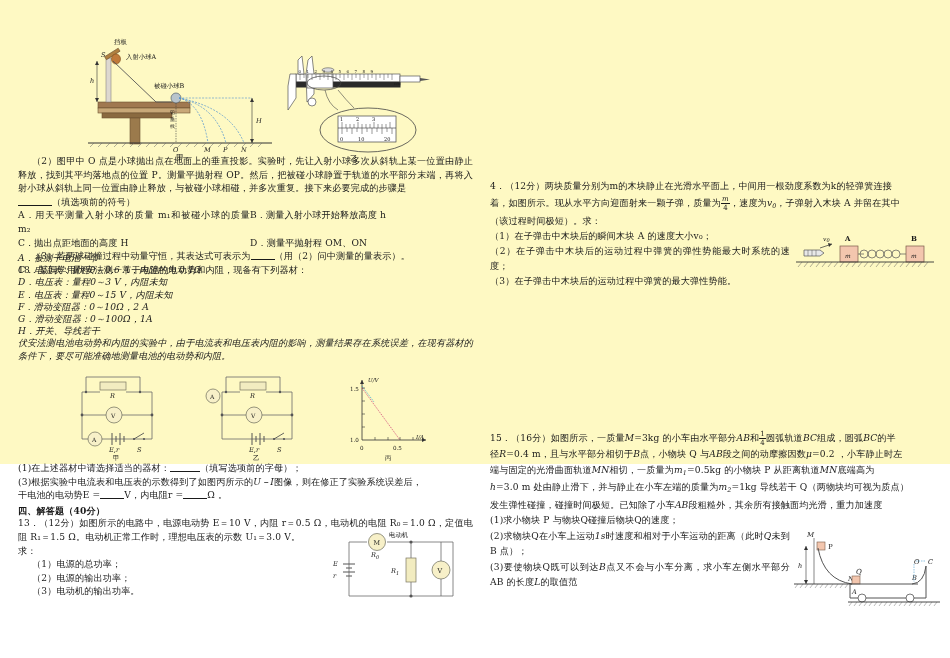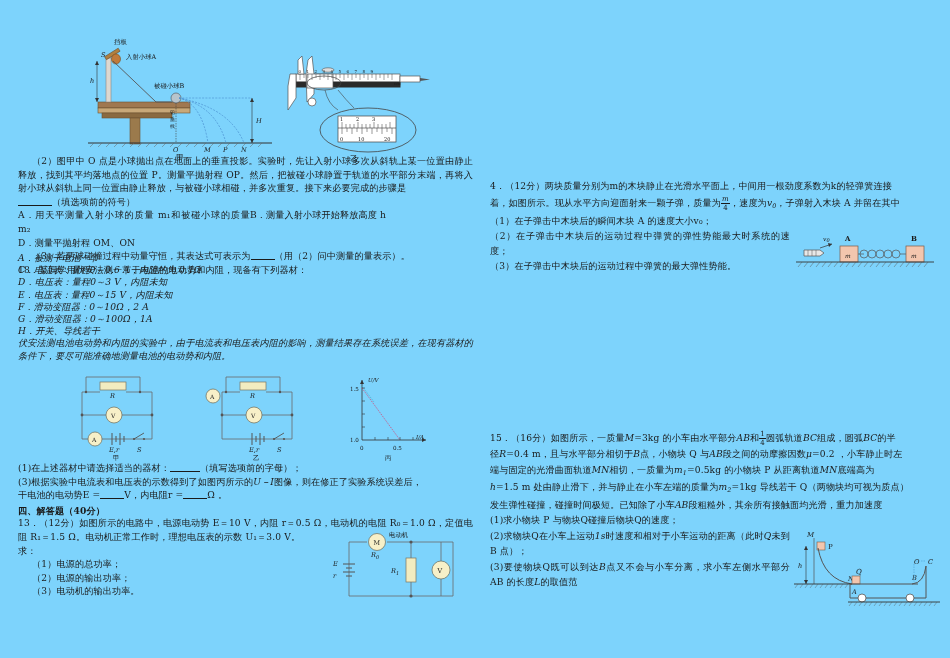--- a/index.html
+++ b/index.html
@@ -1,17 +1,17 @@
 <!DOCTYPE html>
 <html><head>
 <meta charset="utf-8">
 <style>
   html,body{margin:0;padding:0;background:#fff;}
   body{width:950px;height:658px;font-family:"DejaVu Serif","Liberation Serif",serif;color:#1a1a1a;overflow:hidden;}
-  .page{position:relative;width:950px;height:658px;background:#7dd3fc;}
+  .page{position:relative;width:950px;height:464px;background:#fef9c3;}
   .col{position:absolute;top:0;width:455px;height:658px;}
   .col-left{left:18px;}
   .col-right{left:490px;}
   p{margin:0;}
   .t{font-size:9.1px;line-height:13.6px;text-align:justify;letter-spacing:.15px;}
   .t.ind{text-indent:14px;}
   .bold{font-weight:bold;}
   .it{font-style:italic;font-family:"DejaVu Serif","Liberation Serif",serif;}
   .sub{font-size:6.3px;vertical-align:-2px;}
   .blank{display:inline-block;border-bottom:1px solid #1a1a1a;height:9px;vertical-align:-1px;}
@@ -227,20 +227,21 @@
     <div style="position:absolute;left:0;top:155px;width:455px;">
       <p class="t ind">（2）图甲中 O 点是小球抛出点在地面上的垂直投影。实验时，先让入射小球多次从斜轨上某一位置由静止释放，找到其平均落地点的位置 P。测量平抛射程 OP。然后，把被碰小球静置于轨道的水平部分末端，再将入射小球从斜轨上同一位置由静止释放，与被碰小球相碰，并多次重复。接下来必要完成的步骤是</p>
       <p class="t">
         <span class="blank b34"></span><span>（填选项前的符号）</span>
       </p>
       <div class="row2">
         <div class="t">A．用天平测量入射小球的质量 m₁和被碰小球的质量 m₂</div>
         <div class="t">B．测量入射小球开始释放高度 h</div>
       </div>
       <div class="row2">
+        <div class="t">C．抛出点距地面的高度 H</div>
         <div class="t">D．测量平抛射程 OM、ON</div>
       </div>
       <p class="t ind">
         <span>（3）若两球碰撞过程中动量守恒，其表达式可表示为</span><span class="blank b24"></span><span>（用（2）问中测量的量表示）。</span>
       </p>
       <p class="t" style="margin-top:0;">18．某同学用伏安法测一节干电池的电动势和内阻，现备有下列器材：</p>
     </div>
 
     <div style="position:absolute;left:0;top:252px;width:455px;font-style:italic;">
       <p class="t" style="line-height:12.2px;">A．被测干电池一节</p>
@@ -387,20 +388,21 @@
 
   </div>
 
   <div class="col col-right">
 
     <div style="position:absolute;left:0;top:178px;width:455px;">
       <p class="t" style="line-height:17px;">4．（12分）两块质量分别为m的木块静止在光滑水平面上，中间用一根劲度系数为k的轻弹簧连接</p>
       <p class="t" style="line-height:17px;">
         <span>着，如图所示。现从水平方向迎面射来一颗子弹，质量为</span><span class="frac"><span class="num it">m</span><span class="den">4</span></span><span>，速度为</span><span class="it">v<span class="sub">0</span></span><span>，子弹射入木块 A 并留在其中</span>
       </p>
+      <p class="t" style="line-height:15px;">（该过程时间极短）。求：</p>
       <p class="t" style="line-height:15px;">（1）在子弹击中木块后的瞬间木块 A 的速度大小v₀；</p>
       <p class="t" style="line-height:15px;width:300px;">（2）在子弹击中木块后的运动过程中弹簧的弹性势能最大时系统的速度；</p>
       <p class="t" style="line-height:15px;">（3）在子弹击中木块后的运动过程中弹簧的最大弹性势能。</p>
     </div>
 
     <div class="fig" style="left:300px;top:228px;">
       <svg width="150" height="48" viewBox="0 0 150 48">
 
         <path d="M14 22 L30 22 L34 25 L30 28 L14 28 Z" fill="#e8e8e8" stroke="#555" stroke-width=".7"></path>
         <line x1="18" y1="22" x2="18" y2="28" stroke="#555" stroke-width=".5"></line>
@@ -452,21 +454,21 @@
       <p class="t" style="line-height:15.5px;">
         <span>15．（16分）如图所示，一质量</span><span class="it">M</span><span>=3kg 的小车由水平部分</span><span class="it">AB</span><span>和</span><span class="frac"><span class="num">1</span><span class="den">4</span></span><span>圆弧轨道</span><span class="it">BC</span><span>组成，圆弧</span><span class="it">BC</span><span>的半</span>
       </p>
       <p class="t" style="line-height:15.5px;">
         <span>径</span><span class="it">R</span><span>=0.4 m，且与水平部分相切于</span><span class="it">B</span><span>点，小物块 Q 与</span><span class="it">AB</span><span>段之间的动摩擦因数</span><span class="it">μ</span><span>=0.2 ，小车静止时左</span>
       </p>
       <p class="t" style="line-height:15.5px;">
         <span>端与固定的光滑曲面轨道</span><span class="it">MN</span><span>相切，一质量为</span><span class="it">m<span class="sub">1</span></span><span>=0.5kg 的小物块 P 从距离轨道</span><span class="it">MN</span><span>底端高为</span>
       </p>
       <p class="t" style="line-height:15.5px;">
-        <span class="it">h</span><span>=1.5 m 处由静止滑下，并与静止在小车左端的质量为</span><span class="it">m<span class="sub">2</span></span><span>=1kg 导线若干 Q（两物块均可视为质点）</span>
+        <span class="it">h</span><span>=3.0 m 处由静止滑下，并与静止在小车左端的质量为</span><span class="it">m<span class="sub">2</span></span><span>=1kg 导线若干 Q（两物块均可视为质点）</span>
       </p>
       <p class="t" style="line-height:15.5px;">
         <span>发生弹性碰撞，碰撞时间极短。已知除了小车</span><span class="it">AB</span><span>段粗糙外，其余所有接触面均光滑，重力加速度</span>
       </p>
       <p class="t" style="line-height:15.5px;">(1)求小物块 P 与物块Q碰撞后物块Q的速度；</p>
       <p class="t" style="line-height:15.5px;width:300px;">
         <span>(2)求物块Q在小车上运动</span><span class="it">1s</span><span>时速度和相对于小车</span><span>运动的距离（此时</span><span class="it">Q</span><span>未到 B 点）；</span>
       </p>
       <p class="t" style="line-height:15.5px;width:300px;">
         <span>(3)要使物块Q既可以到达</span><span class="it">B</span><span>点又不会与小车分</span><span>离，求小车左侧水平部分 AB 的长度</span><span class="it">L</span><span>的取值范</span>

